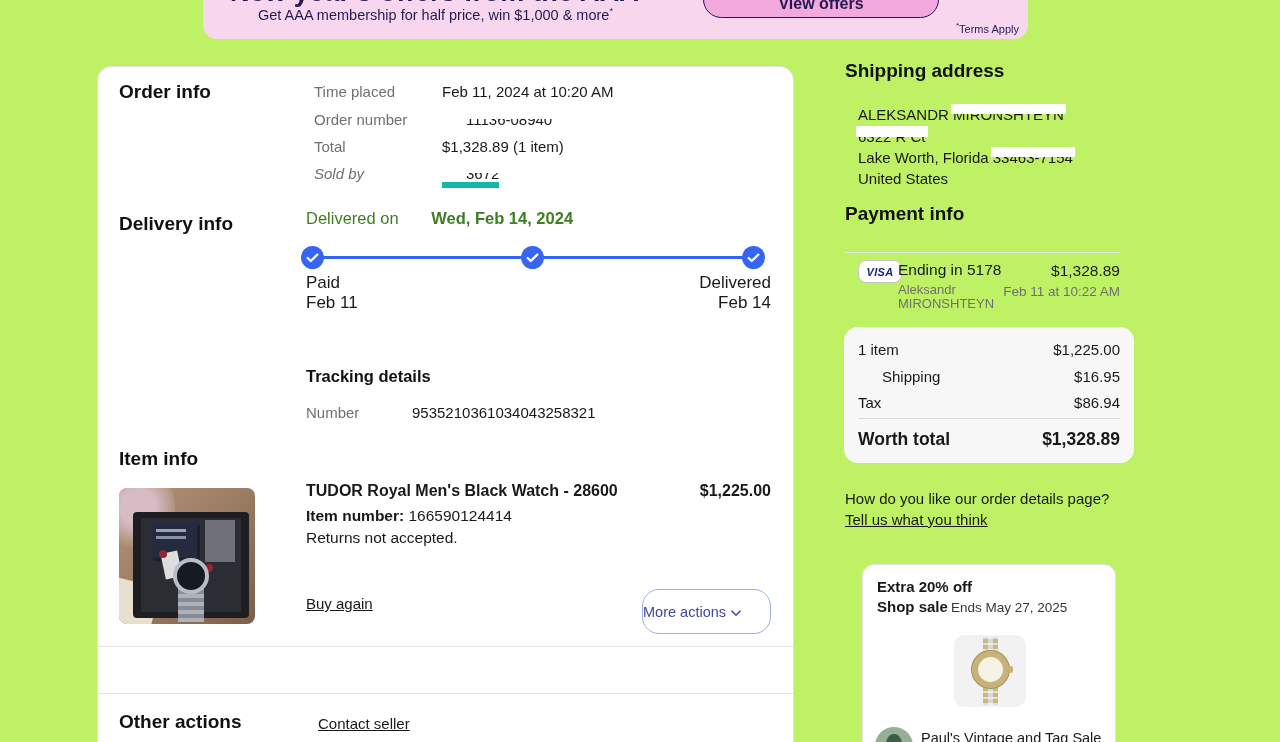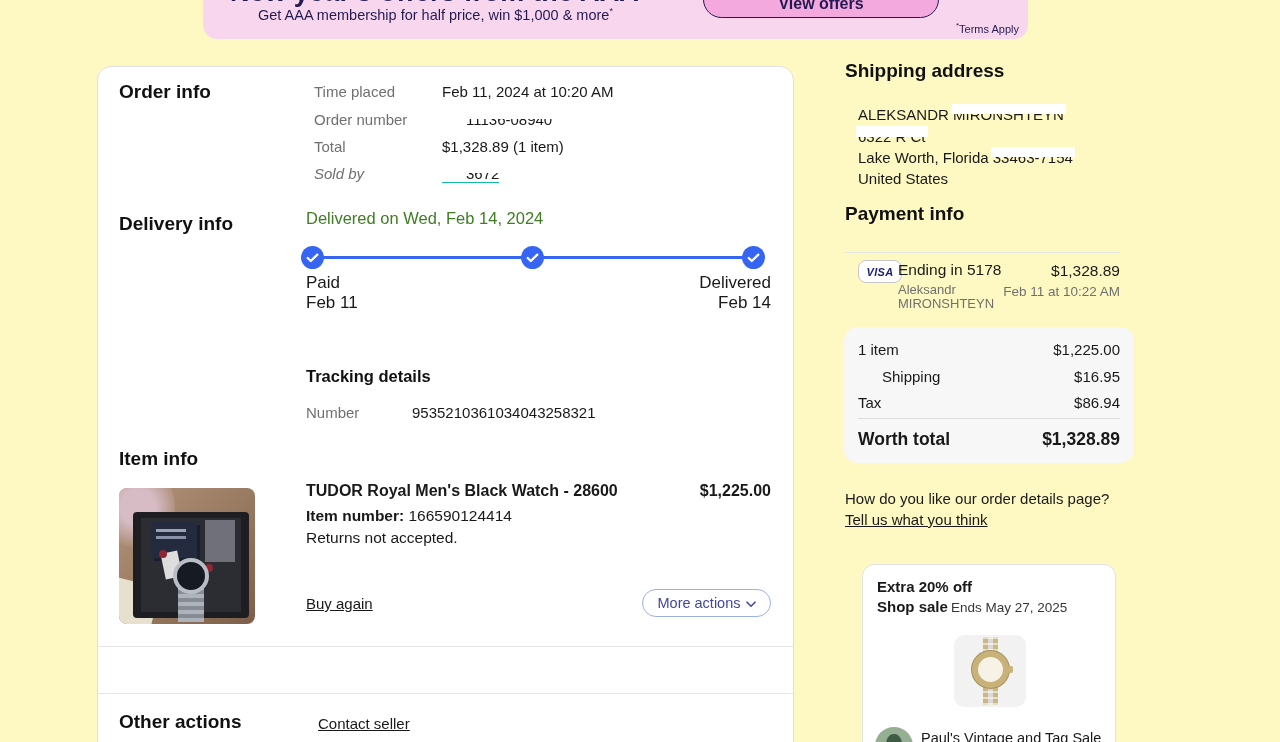--- a/index.html
+++ b/index.html
@@ -1,18 +1,18 @@
 <!DOCTYPE html>
 <html><head>
 <meta charset="utf-8">
 <style>
   * { margin:0; padding:0; box-sizing:border-box; }
   html,body { background:#fff; }
   body { font-family:"Liberation Sans","DejaVu Sans",sans-serif; color:#191919; }
-  .page { position:relative; width:1280px; height:742px; overflow:hidden; background:#fef9c3; }
+  .page { position:relative; width:1280px; height:742px; overflow:hidden; background:#bef264; }
 
   
   .banner { position:absolute; left:203px; top:0; width:825px; height:39px;
             background:#f8d7ee; border-radius:0 0 14px 14px; overflow:hidden; }
   .banner-headline { position:absolute; left:27px; top:-21px; font-size:27px; font-weight:800;
                      color:#231a52; line-height:1; white-space:nowrap; letter-spacing:.2px; }
   .banner-sub { position:absolute; left:55px; top:3px; font-size:14.5px; color:#231a52; line-height:17px; }
   .banner-sub sup { font-size:9px; }
   .banner-btn { position:absolute; left:500px; top:-19px; width:236px; height:37px;
                 border-radius:19px; background:#f3a8de; border:1.5px solid #231a52;
@@ -31,49 +31,49 @@
   .oi-title { left:21px; top:14px; }
   .oi-l1 { left:216px; top:16px; } .oi-v1 { left:344px; top:16px; }
   .oi-l2 { left:216px; top:44px; } .oi-v2 { left:344px; top:44px; }
   .oi-l3 { left:216px; top:71px; } .oi-v3 { left:344px; top:71px; }
   .oi-l4 { left:216px; top:98px;font-style:italic; } .oi-v4 { left:344px; top:98px; }
 
   .redact-half { position:relative; display:inline-block; }
   .redact-half::after { content:""; position:absolute; left:-2px; right:-2px; top:-2px; height:58%; background:#fff; }
   .redact-heavy { position:relative; display:inline-block; }
   .redact-heavy::after { content:""; position:absolute; left:-2px; right:-2px; top:-2px; height:66%; background:#fff; }
-  .soldby-link { display:inline-block; border-bottom:1px solid #14b8a6;text-align:center; }
+  .soldby-link { display:inline-block; border-bottom:6px solid #14b8a6;text-align:center; }
   .gap-sm { display:inline-block; width:24px; }
 
   .dl-title { left:21px; top:146px; }
   .delivered-line { position:absolute; left:208px; top:142px; font-size:16.5px; color:#3f7d23; }
-  .delivered-line b { font-weight:400; }
+  .delivered-line b { font-weight:700;margin-left:28px; }
   .track-line { position:absolute; left:214px; top:189px; width:441px; height:3px; background:#3665f3; border-radius:2px; }
   .chk { position:absolute; top:179px; width:23px; height:23px; }
   .chk1 { left:203px; } .chk2 { left:423px; } .chk3 { left:644px; }
   .step { position:absolute; top:206px; font-size:17px; color:#191919; line-height:20px; }
   .step1 { left:208px; text-align:left; }
   .step2 { left:384px; width:100px; text-align:center; }
   .step3 { right:22px; text-align:right; }
 
   .td-title { position:absolute; left:208px; top:300px; font-size:16.5px; font-weight:700; color:#111; }
   .td-l { left:208px; top:337px; }
   .td-v { left:314px; top:337px; }
 
   .ii-title { left:21px; top:381px; }
   .it-name { position:absolute; left:208px; top:415px; font-size:16px; font-weight:700; }
   .it-price { position:absolute; right:22px; top:415px; font-size:16px; font-weight:700; }
   .it-num { position:absolute; left:208px; top:440px; font-size:15.5px; }
   .it-num b { font-weight:700; }
   .it-ret { position:absolute; left:208px; top:462px; font-size:15.5px; }
   .buy-again { position:absolute; left:208px; top:528px; font-size:15px; font-weight:500;
                color:#191919; text-decoration:underline; cursor:pointer; }
-  .more-btn { position:absolute; right:22px; top:522px; width:129px; height:28px; border-radius:17px;
+  .more-btn { position:absolute; right:22px; top:522px; width:129px; height:45px; border-radius:17px;
               background:#fff; border:1px solid #9cb0e8; color:#41479b; font-size:14.5px; font-weight:500;
-              font-family:inherit; display:flex; align-items:center; justify-content:center; gap:5px; cursor:pointer; }
+              font-family:inherit; display:flex; align-items:center; gap:5px; cursor:pointer; }
   .divider { position:absolute; left:0; right:0; height:1px; background:#e5e5e5; }
   .div1 { top:579px; } .div2 { top:626px; }
   .oa-title { left:21px; top:644px; }
   .contact-seller { position:absolute; left:220px; top:648px; font-size:15px; font-weight:500;
                     color:#191919; text-decoration:underline; cursor:pointer; }
 
   
   .thumb { position:absolute; left:21px; top:421px; width:136px; height:136px; border-radius:8px;
            overflow:hidden; background:linear-gradient(135deg,#b5967b,#7d5f49); cursor:pointer; }
   .thumb div { position:absolute; }

